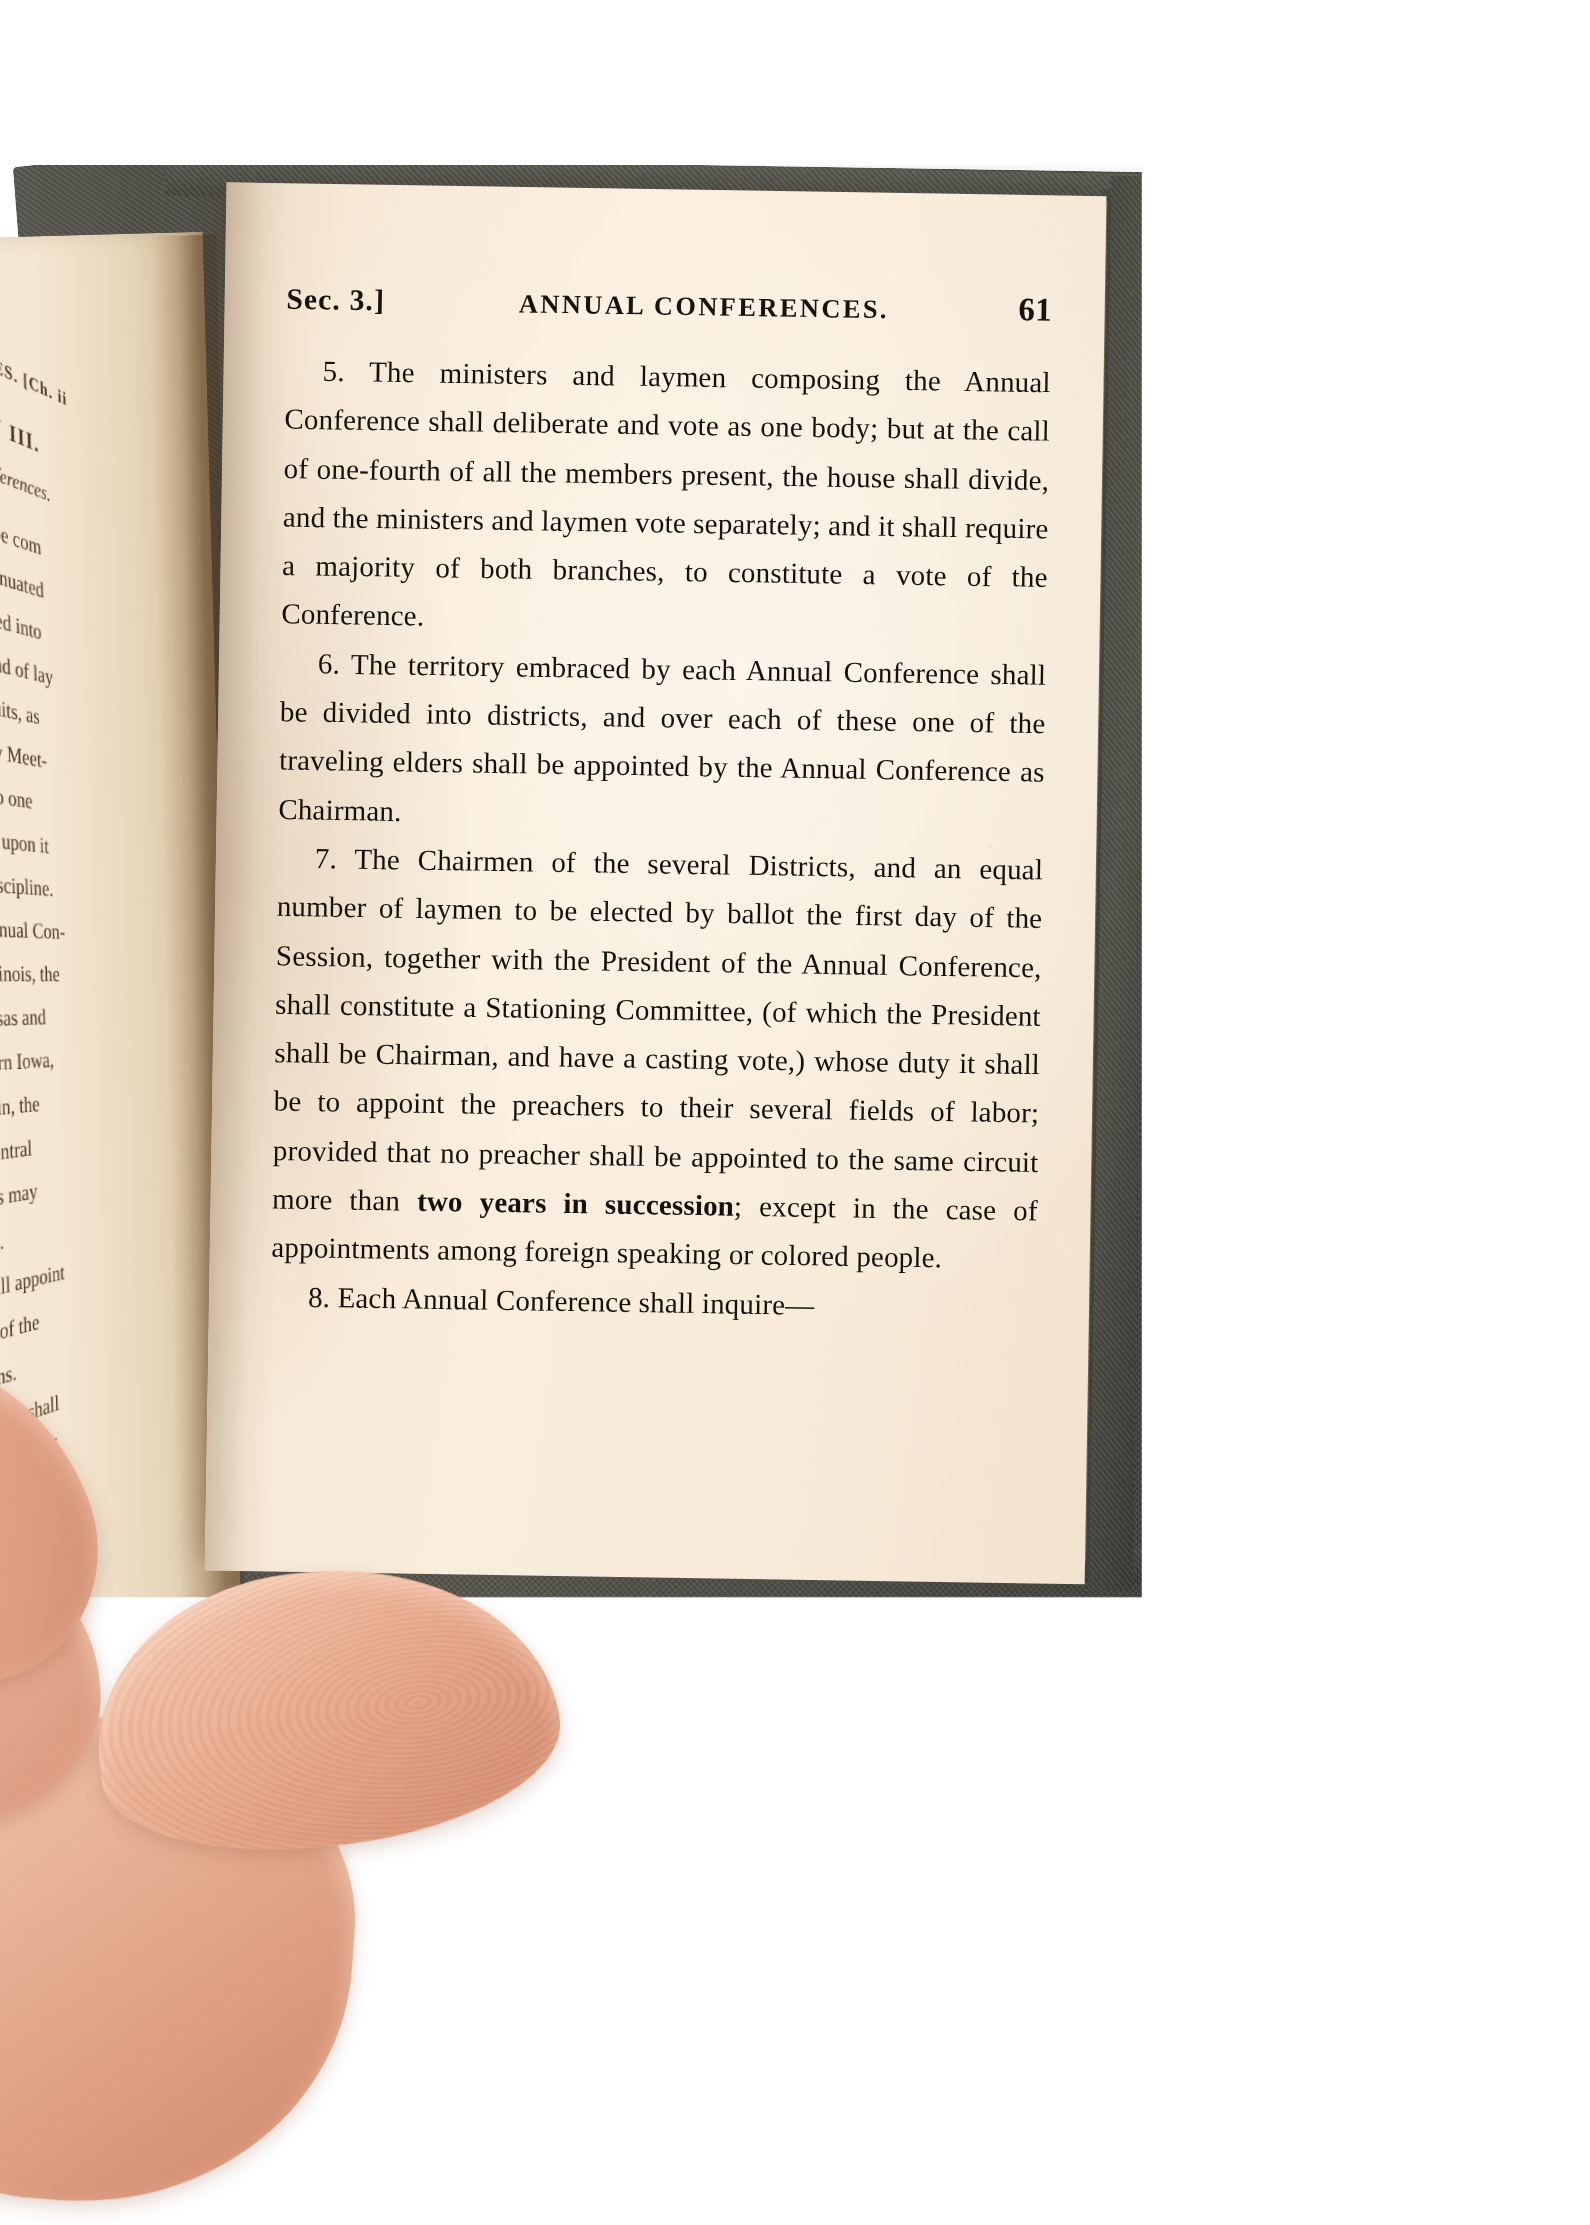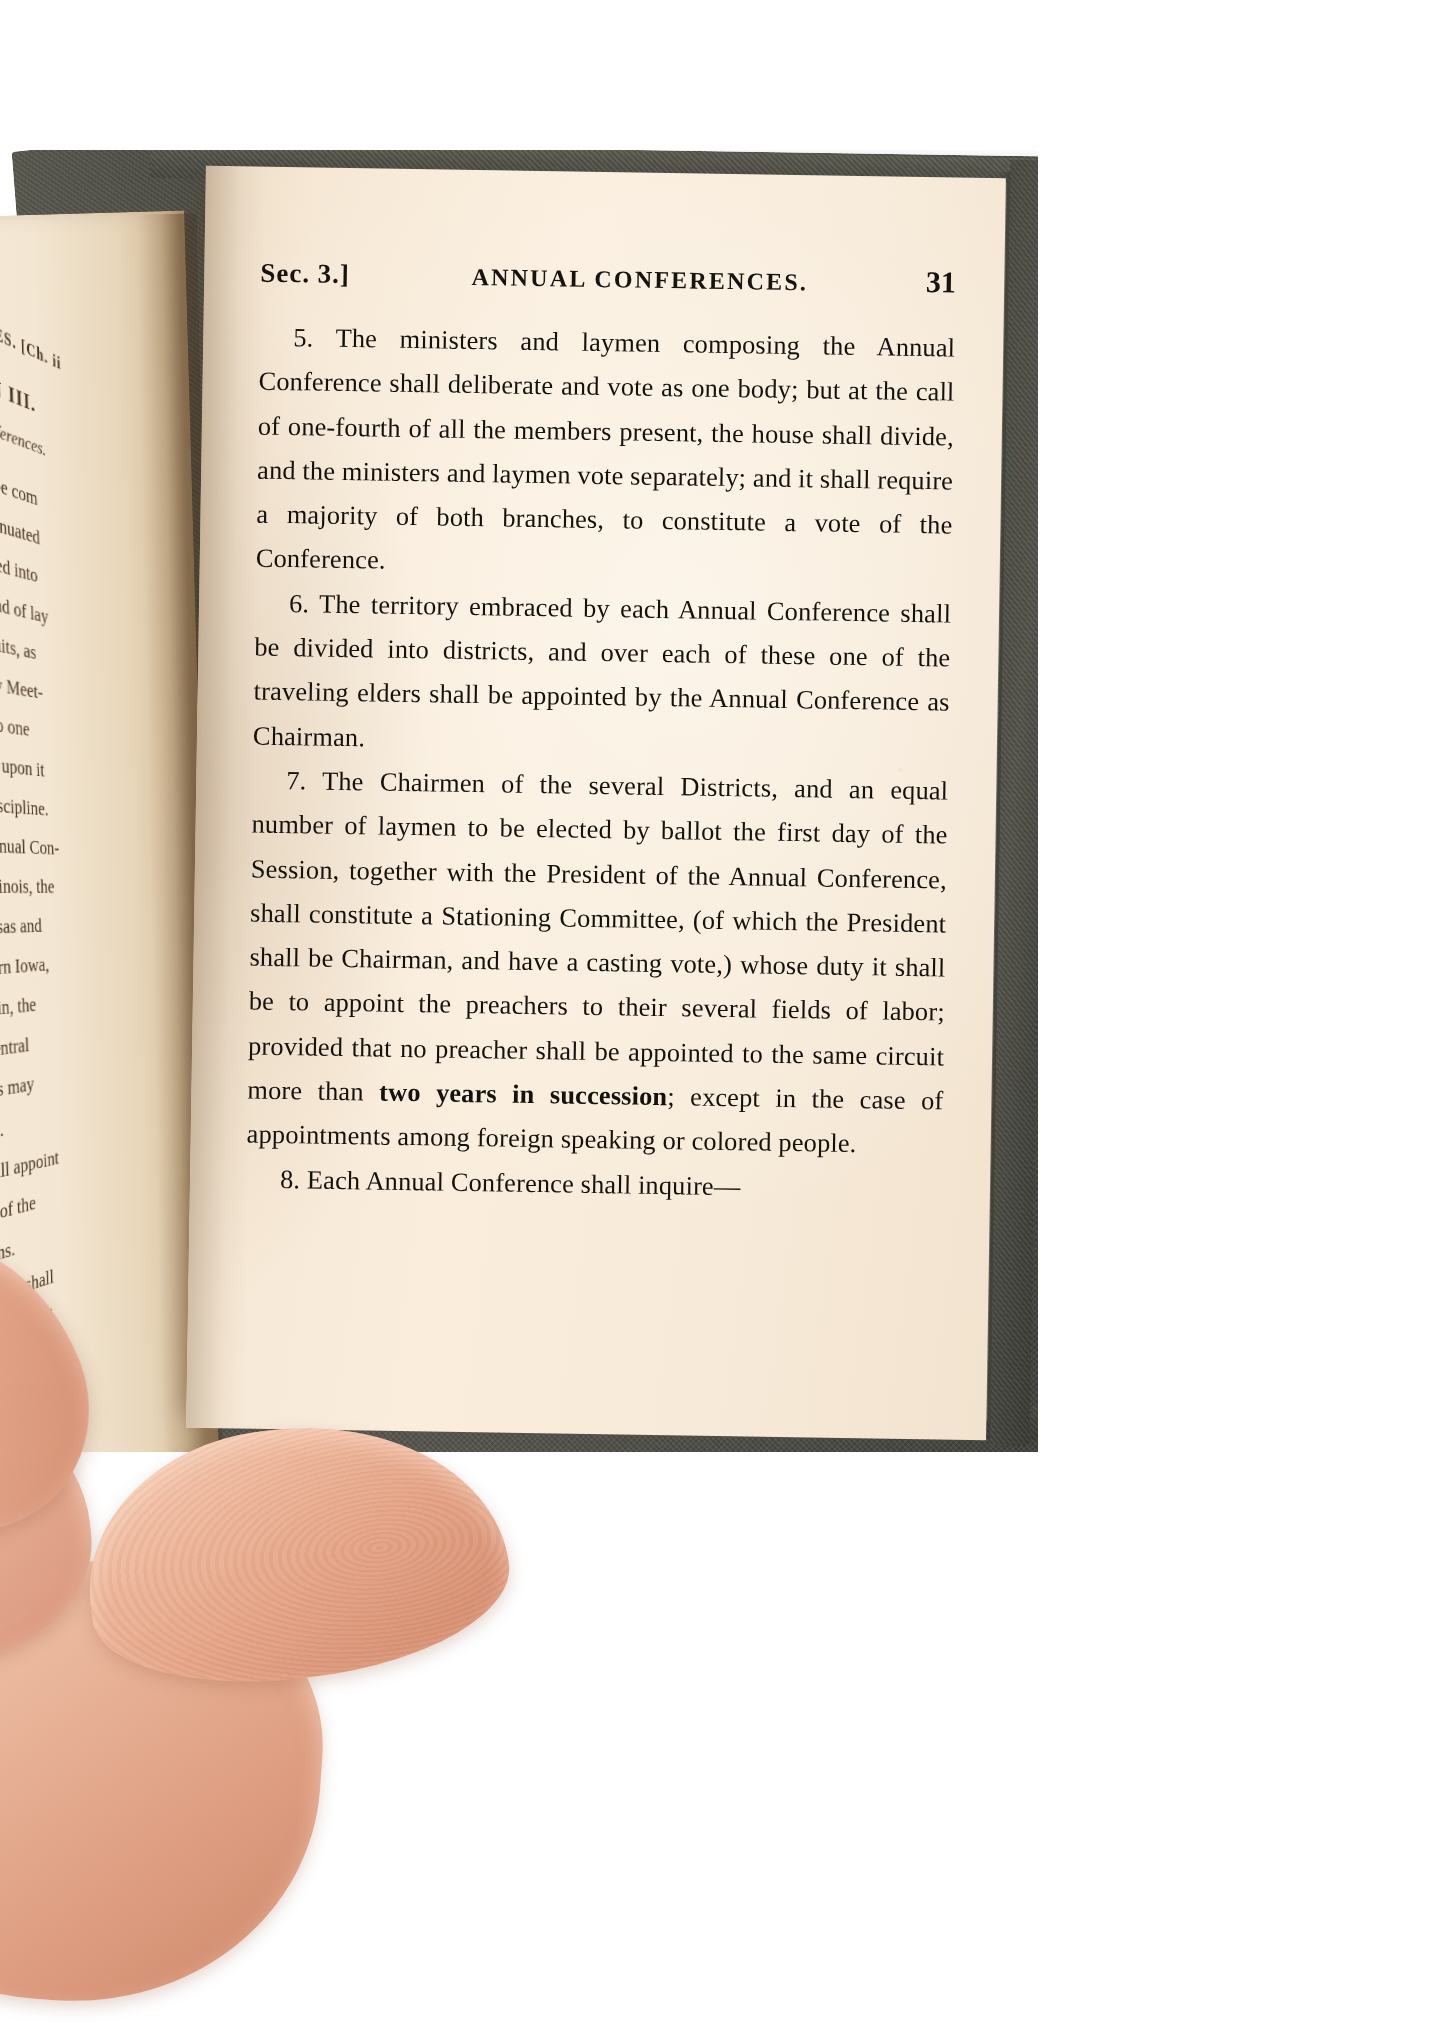--- a/index.html
+++ b/index.html
@@ -424,21 +424,21 @@
       </div>
     </div>
     <div class="left-curl"></div>
 
     <div class="page-right">
       <div class="page-inner">
 
         <div class="running-head">
           <span class="rh-sec">Sec. 3.]</span>
           <span class="rh-title">ANNUAL CONFERENCES.</span>
-          <span class="rh-folio">31</span>
+          <span class="rh-folio">61</span>
         </div>
 
         <div class="body-col">
           <p>5. The ministers and laymen composing the Annual Conference shall deliberate and vote as one body; but at the call of one-fourth of all the members present, the house shall divide, and the ministers and laymen vote separately; and it shall require a majority of both branches, to constitute a vote of the Conference.</p>
           <p>6. The territory embraced by each Annual Conference shall be divided into districts, and over each of these one of the traveling elders shall be appointed by the Annual Conference as Chairman.</p>
           <p>
             <span>7. The Chairmen of the several Districts, and an equal number of laymen to be elected by ballot the first day of the Session, together with the President of the Annual Conference, shall constitute a Stationing Committee, (of which the President shall be Chairman, and have a casting vote,) whose duty it shall be to appoint the preachers to their several fields of labor; provided that no preacher shall be appointed to the same circuit more than </span><b>two years in succession</b><span>; except in the case of appointments among foreign speaking or colored people.</span>
           </p>
           <p>8. Each Annual Conference shall inquire—</p>
         </div>

